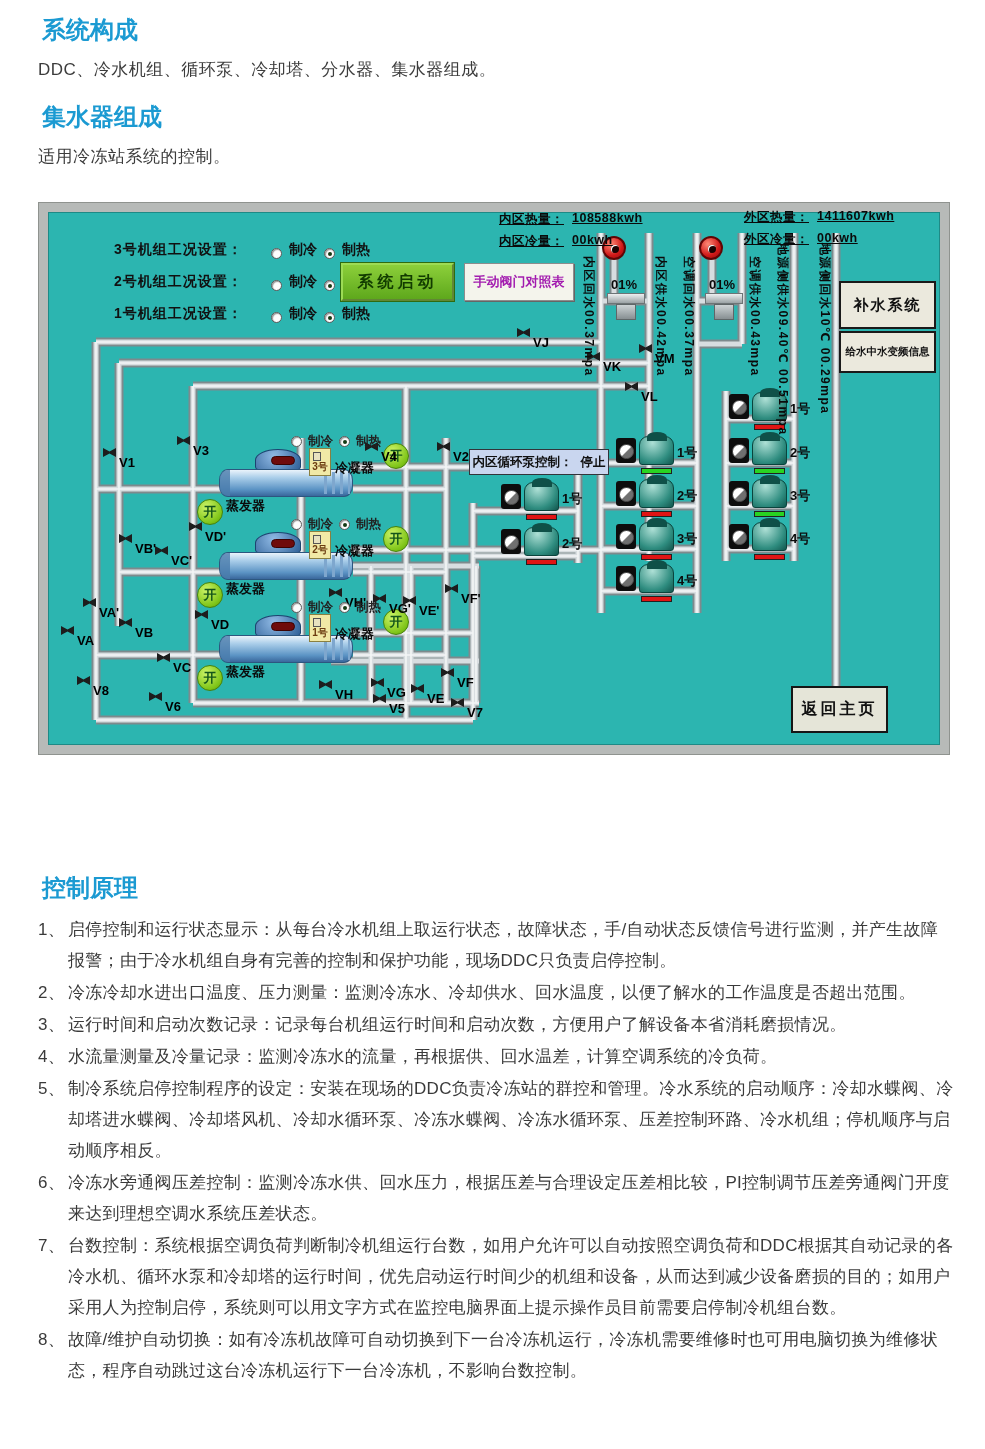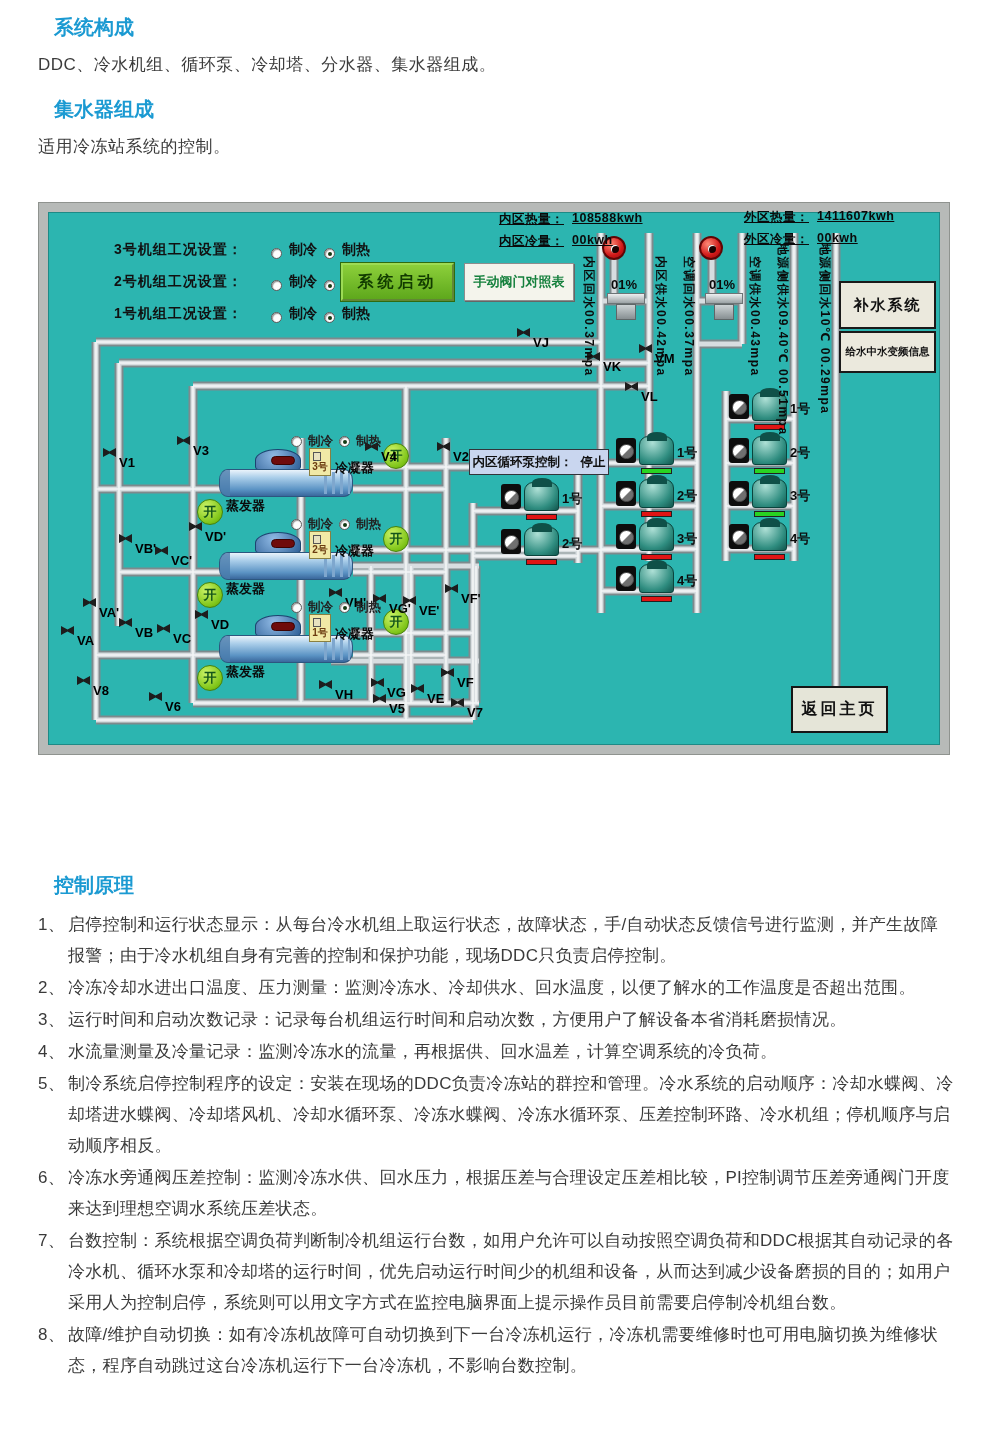--- a/index.html
+++ b/index.html
@@ -1,37 +1,37 @@
 <!DOCTYPE html>
 <html><head>
 <meta charset="utf-8">
 <style>
   html,body{margin:0;padding:0;background:#fff;font-family:"Liberation Sans","DejaVu Sans",sans-serif;}
   #page{position:relative;width:985px;height:1449px;background:#fff;overflow:hidden;}
   
   .doc{position:absolute;left:38px;top:6px;width:912px;}
-  .sec-heading{color:#1b9ad2;font-size:20px;font-weight:bold;margin:8px 0 10px 16px;}
+  .sec-heading{color:#1b9ad2;font-size:24px;font-weight:bold;margin:8px 0 10px 4px;}
   .sec-body{color:#3c3c3c;font-size:17px;margin:12px 0 20px 0;letter-spacing:.5px;}
   .principles{position:absolute;left:38px;top:864px;width:916px;}
   .principle{position:relative;padding-left:30px;color:#3a3a3a;font-size:17px;line-height:31px;letter-spacing:.3px;margin-bottom:1px;}
   .principle .num{position:absolute;left:0;top:0;}
   
   .scada{position:absolute;left:38px;top:202px;width:910px;height:551px;background:#b7bab8;border:1px solid #8f938f;overflow:hidden;}
   .scada-inner{position:absolute;inset:9px;background:#2cb5b0;border:1px solid #1e8a86;z-index:0;}
   .pipes{position:absolute;left:0;top:0;z-index:1;}
   .scada *{box-sizing:border-box;}
   
   .urow{position:absolute;left:75px;display:flex;align-items:flex-end;gap:7px;z-index:6;font-size:14px;font-weight:700;color:#111;}
   .urow .ulabel{width:150px;letter-spacing:1px;}
   .radio{width:11px;height:11px;border-radius:50%;background:#fdfdfd;border:1px solid #5a5a5a;box-shadow:inset 1px 1px 1px #999;display:inline-block;position:relative;}
   .radio.sel::after{content:"";position:absolute;left:2.5px;top:2.5px;width:4px;height:4px;border-radius:50%;background:#143a14;}
   .rlabel{font-weight:700;}
   
   .btn-start{position:absolute;left:302px;top:60px;width:113px;height:38px;z-index:6;background:linear-gradient(#8ccf3a,#5ea81c);border:2px outset #9ddb55;box-shadow:0 0 0 1px #2f6b10;color:#123c00;font-size:16px;font-weight:700;letter-spacing:4px;display:flex;align-items:center;justify-content:center;cursor:pointer;}
-  .btn-white{position:absolute;left:425px;top:60px;width:110px;height:38px;z-index:6;background:#f4f4ec;border:1px solid #8d8d8d;box-shadow:1px 1px 0 #666;color:#15803d;font-size:13px;font-weight:700;display:flex;align-items:center;justify-content:center;cursor:pointer;}
+  .btn-white{position:absolute;left:425px;top:60px;width:110px;height:38px;z-index:6;background:#f4f4ec;border:1px solid #8d8d8d;box-shadow:1px 1px 0 #666;color:#a21caf;font-size:13px;font-weight:700;display:flex;align-items:center;justify-content:center;cursor:pointer;}
   .btn-back{position:absolute;left:752px;top:483px;width:97px;height:47px;z-index:6;background:#e5e5d8;border:2px solid #161616;color:#111;font-size:16px;font-weight:600;letter-spacing:3px;display:flex;align-items:center;justify-content:center;cursor:pointer;}
   .box-right{position:absolute;left:800px;z-index:6;background:#ecead e0;background:#ebe9dd;border:2px solid #1a1a1a;color:#111;display:flex;align-items:center;justify-content:center;text-align:center;}
   
   .metric-block{position:absolute;z-index:6;}
   .metric-row{display:flex;gap:8px;font-size:12.5px;font-weight:700;color:#0a0a0a;margin-bottom:5px;letter-spacing:.5px;text-decoration:underline;}
   
   .vlabel{position:absolute;z-index:6;transform-origin:0 0;transform:rotate(90deg);white-space:nowrap;font-size:12px;font-weight:600;color:#0b0b0b;letter-spacing:1.5px;}
   
   .pct{position:absolute;z-index:6;font-size:13px;font-weight:700;color:#0a0a0a;}
   .cv{position:absolute;z-index:4;width:36px;height:26px;}
@@ -326,21 +326,21 @@
         <b>VA'</b>
       </div>
     <div class="vlv" style="left:22px;top:410px">
         <i class="vg"></i>
         <b>VA</b>
       </div>
     <div class="vlv" style="left:80px;top:402px">
         <i class="vg"></i>
         <b>VB</b>
       </div>
-    <div class="vlv" style="left:118px;top:408px">
+    <div class="vlv" style="left:118px;top:437px">
         <i class="vg"></i>
         <b>VC</b>
       </div>
     <div class="vlv" style="left:156px;top:394px">
         <i class="vg"></i>
         <b>VD</b>
       </div>
     <div class="vlv" style="left:38px;top:460px">
         <i class="vg"></i>
         <b>V8</b>

